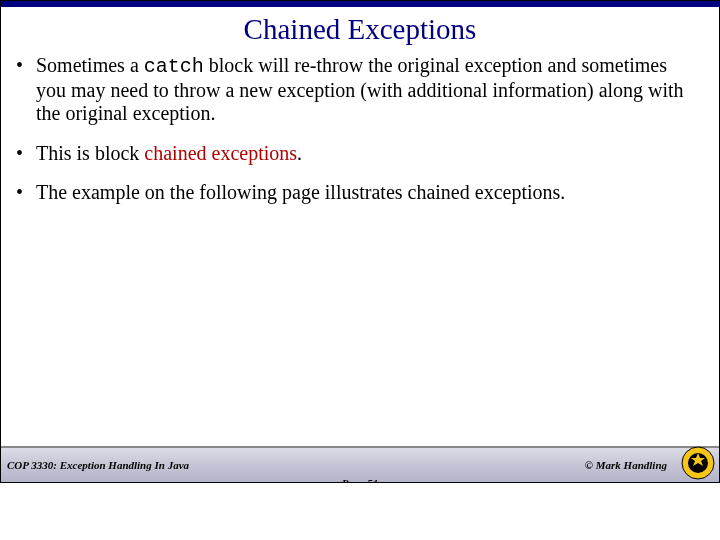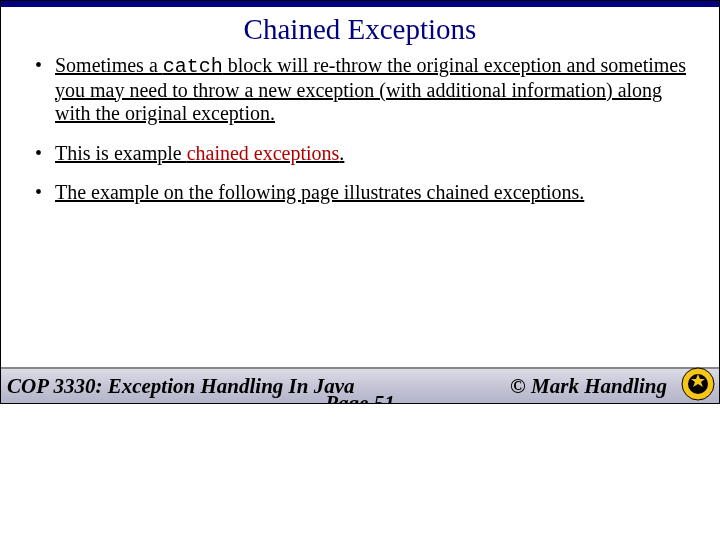--- a/index.html
+++ b/index.html
@@ -3,42 +3,41 @@
 <meta charset="utf-8">
 <style>
   body {
     margin: 0;
     padding: 0;
     background: #fff;
     font-family: "Times New Roman", Times, serif;
   }
   .slide {
     width: 720px;
-    height: 404px;
+    height: 483px;
     box-sizing: border-box;
     border: 1px solid #000;
     display: flex;
     flex-direction: column;
     position: relative;
   }
   .title-bar {
     border-top: 6px solid #000080;
     padding: 6px 0 8px 0;
     text-align: center;
   }
   .title {
     color: #000080;
     font-size: 29px;
     font-weight: 400;
     margin: 0;
   }
   .content {
     flex: 1 1 auto;
-    padding: 0 24px 0 32px;
-    text-decoration: underline;
+    padding: 0 24px 0 13px;
   }
   ul.bullets {
     margin: 0;
     padding: 0;
     list-style: none;
   }
   ul.bullets > li {
     position: relative;
     padding-left: 22px;
     font-size: 20px;
@@ -61,21 +60,21 @@
   }
   .footer {
     height: 36px;
     box-sizing: border-box;
     border-top: 2px solid #888;
     background: linear-gradient(to bottom, #dcdce6 0%, #c5c5d6 50%, #b4b4ca 100%);
     display: flex;
     align-items: center;
     font-style: italic;
     font-weight: bold;
-    font-size: 21px;
+    font-size: 11px;
     color: #000;
     padding: 0 10px 0 6px;
     position: relative;
   }
   .footer .left {
     flex: 0 0 auto;
   }
   .footer .center {
     position: absolute;
     left: 50%;
@@ -103,21 +102,21 @@
   <div class="title-bar">
     <h1 class="title">Chained Exceptions</h1>
   </div>
 
   <div class="content">
     <ul class="bullets">
       <li>
         <span>Sometimes a </span><span class="code-word">catch</span><span> block will re-throw the original exception and sometimes you may need to throw a new exception (with additional information) along with the original exception.</span>
       </li>
       <li>
-        <span>This is example </span><span class="emph-red">chained exceptions</span><span>.</span>
+        <span>This is block </span><span class="emph-red">chained exceptions</span><span>.</span>
       </li>
       <li>
         <span>The example on the following page illustrates chained exceptions.</span>
       </li>
     </ul>
   </div>
 
   <div class="footer">
     <span class="left">COP 3330:  Exception Handling In Java</span>
     <span class="center">Page 51</span>

